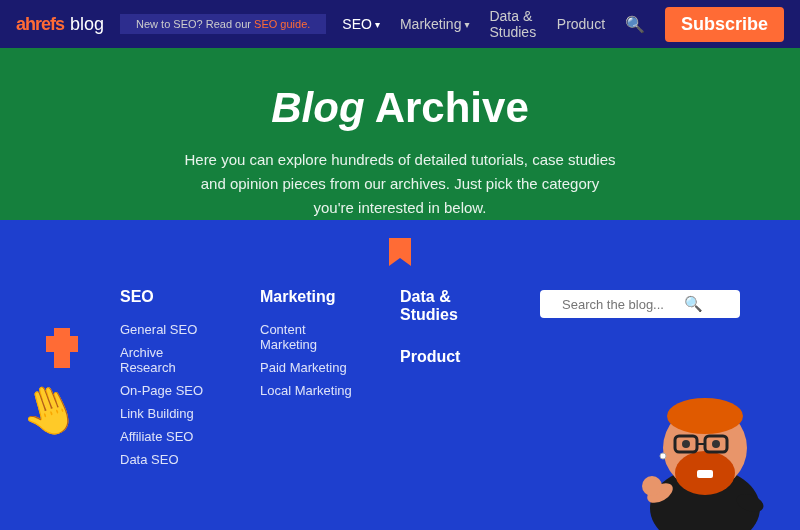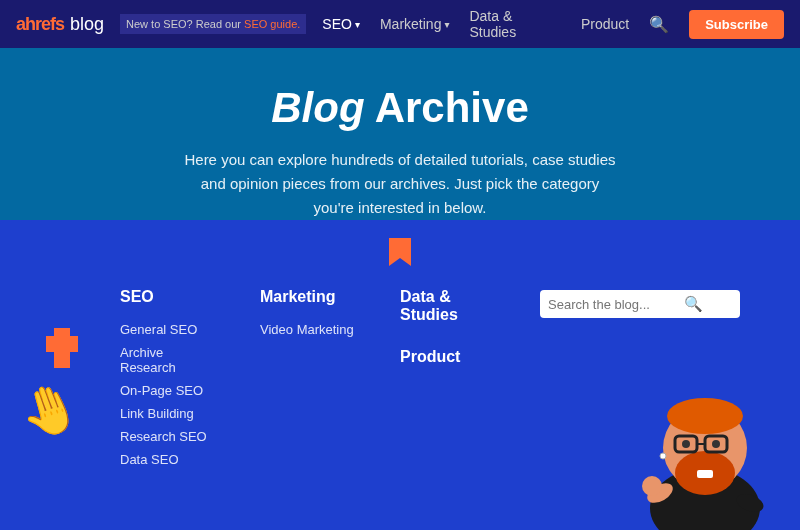--- a/index.html
+++ b/index.html
@@ -13,45 +13,45 @@
       padding: 0 16px;
       height: 48px;
       gap: 16px;
     }
     .logo-area { display: flex; align-items: center; gap: 6px; }
     .logo-ahrefs { color: #ff6b35; font-size: 18px; font-weight: 900; letter-spacing: -1px; }
     .logo-blog { color: #fff; font-size: 18px; font-weight: 400; }
     .nav-banner {
       background: #2d2d8e;
       border-radius: 0;
-      padding: 4px 6px;
+      padding: 4px 16px;
       font-size: 11px;
       color: #ccc;
       white-space: nowrap;
     }
     .nav-banner a { color: #ff6b35; text-decoration: none; }
     .nav-links { display: flex; align-items: center; gap: 20px; margin-left: auto; }
     .nav-link { color: #ccc; text-decoration: none; font-size: 14px; display: flex; align-items: center; gap: 3px; }
     .nav-link.active { color: #fff; }
     .chevron { font-size: 10px; }
     .nav-search-icon { color: #ccc; font-size: 16px; cursor: pointer; }
     .subscribe-btn {
       background: #ff6b35;
       color: #fff;
       border: none;
       border-radius: 4px;
       padding: 7px 16px;
-      font-size: 13px;
+      font-size: 18px;
       font-weight: 600;
       cursor: pointer;
     }
 
     
     .hero {
-      background: #0369a1;
+      background: #15803d;
       padding: 36px 20px 0;
       text-align: center;
       color: #fff;
       position: relative;
     }
     .hero-title {
       font-size: 42px;
       font-weight: 900;
       margin-bottom: 16px;
       color: #fff;
@@ -127,20 +127,21 @@
       gap: 6px;
       margin-top: 2px;
     }
     .search-input {
       border: none;
       outline: none;
       font-size: 13px;
       color: #a16207;
       width: 130px;
       background: transparent;
+      text-align: center;
     }
     .search-btn {
       background: none;
       border: none;
       color: #888;
       cursor: pointer;
       font-size: 15px;
     }
 
     
@@ -214,27 +215,29 @@
     <span class="heart-pixel"></span>
     <span class="hand-pointer">🤚</span>
   </div>
 
   <div class="col-seo" style="margin-left:60px;">
     <div class="col-title">SEO</div>
     <a class="col-item" href="#">General SEO</a>
     <a class="col-item" href="#">Archive Research</a>
     <a class="col-item" href="#">On-Page SEO</a>
     <a class="col-item" href="#">Link Building</a>
-    <a class="col-item" href="#">Research SEO</a>
+    <a class="col-item" href="#">Affiliate SEO</a>
     <a class="col-item" href="#">Data SEO</a>
   </div>
 
   <div class="col-marketing">
     <div class="col-title">Marketing</div>
-    <a class="col-item" href="#">Video Marketing</a>
+    <a class="col-item" href="#">Content Marketing</a>
+    <a class="col-item" href="#">Paid Marketing</a>
+    <a class="col-item" href="#">Local Marketing</a>
   </div>
 
   <div class="col-data">
     <div class="col-title">Data &amp; Studies</div>
     <div class="col-title" style="margin-top:24px;">Product</div>
   </div>
 
   <div class="col-search">
     <div class="search-box">
       <input class="search-input" type="text" placeholder="Search the blog..." style="">

